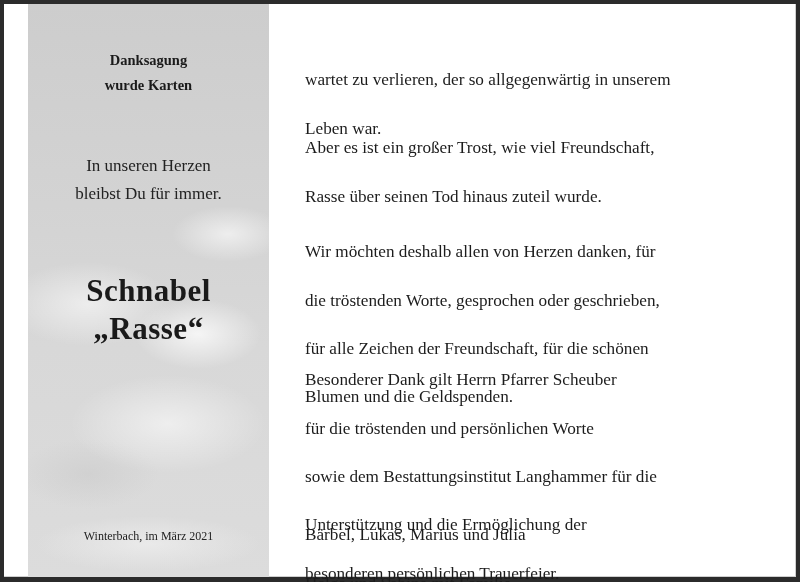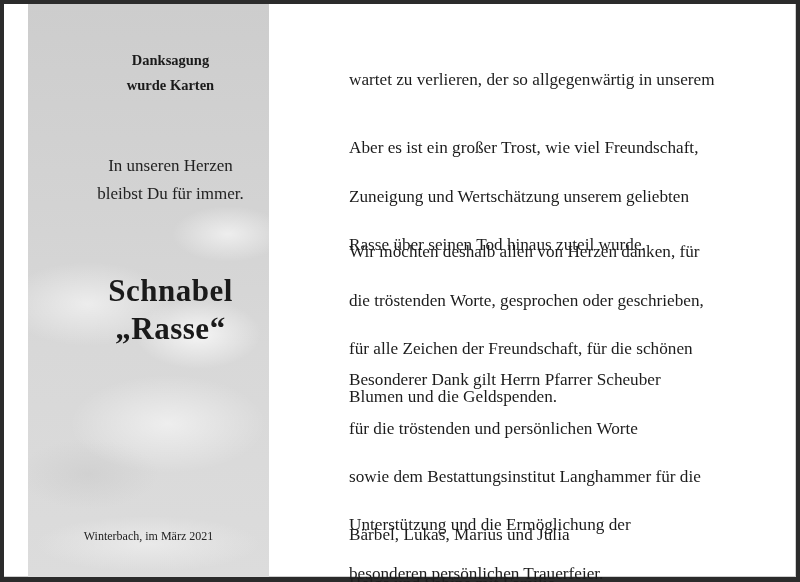--- a/index.html
+++ b/index.html
@@ -61,21 +61,21 @@
       font-family: "Liberation Serif", serif;
       font-size: 17.2px; line-height: 24.2px;
       color: #1c1c1c;
     }
     .text p { margin: 0; white-space: pre-line; }
     .p1 { position: absolute; top: 0; }
     .p2 { position: absolute; top: 68px; }
     .p3 { position: absolute; top: 172px; }
     .p4 { position: absolute; top: 300px; }
     .p5 { position: absolute; top: 455px; }
-    .line { display: block; white-space: nowrap; margin-left: 44px; }
+    .line { display: block; white-space: nowrap; }
   </style>
 </head>
 <body>
 
 <div class="page">
   <div class="panel">
     <div class="thanks">
       <span class="line">Danksagung</span>
       <span class="line">wurde Karten</span>
     </div>
@@ -86,24 +86,24 @@
     <div class="name">
       <span class="line">Schnabel</span>
       <span class="line">„Rasse“</span>
     </div>
     <div class="place">Winterbach, im März 2021</div>
   </div>
 
   <div class="text">
     <p class="p1">
       <span class="line">wartet zu verlieren, der so allgegenwärtig in unserem</span>
+      <span class="line">Leben war.</span>
     </p>
     <p class="p2">
       <span class="line">Aber es ist ein großer Trost, wie viel Freundschaft,</span>
-      <span class="line">Zuneigung und Wertschätzung unserem geliebten</span>
       <span class="line">Rasse über seinen Tod hinaus zuteil wurde.</span>
     </p>
     <p class="p3">
       <span class="line">Wir möchten deshalb allen von Herzen danken, für</span>
       <span class="line">die tröstenden Worte, gesprochen oder geschrieben,</span>
       <span class="line">für alle Zeichen der Freundschaft, für die schönen</span>
       <span class="line">Blumen und die Geldspenden.</span>
     </p>
     <p class="p4">
       <span class="line">Besonderer Dank gilt Herrn Pfarrer Scheuber</span>

